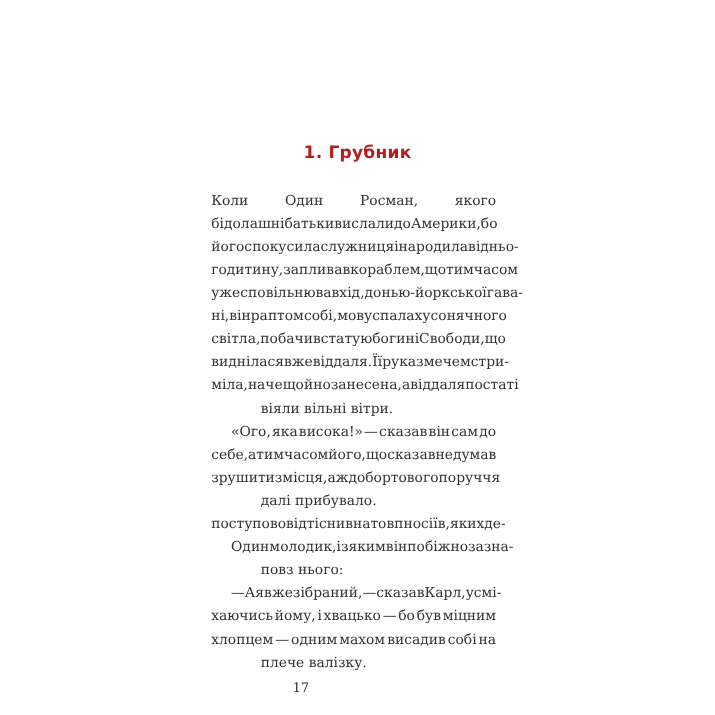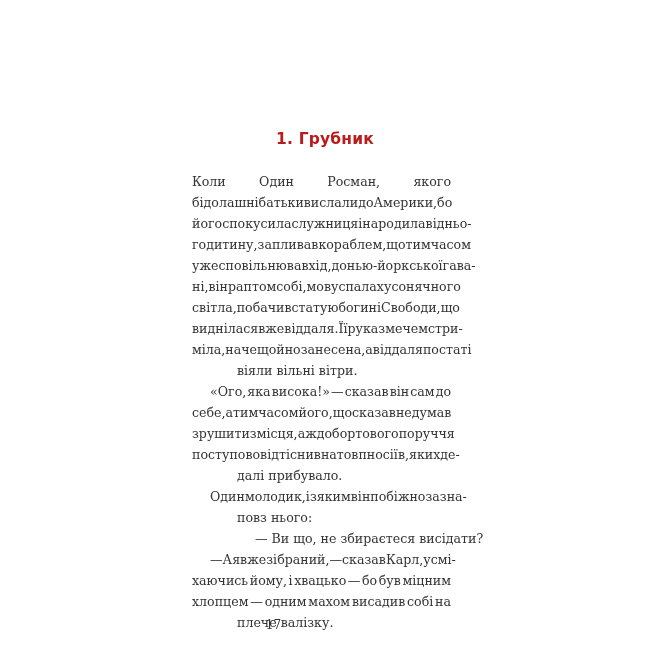--- a/index.html
+++ b/index.html
@@ -132,46 +132,43 @@
       </div>
       <div class="line">
         <span>зрушити</span>
         <span>з</span>
         <span>місця,</span>
         <span>аж</span>
         <span>до</span>
         <span>бортового</span>
         <span>поруччя</span>
       </div>
+      <div class="line last">
+        <span style="white-space: pre;">далі прибувало.</span>
+      </div>
       <div class="line">
         <span>поступово</span>
         <span>відтіснив</span>
         <span>натовп</span>
         <span>носіїв,</span>
         <span>яких</span>
         <span>де-</span>
-      </div>
-      <div class="line last">
-        <span style="white-space: pre;">далі прибувало.</span>
       </div>
       <div class="line indent">
         <span>Один</span>
         <span>молодик,</span>
         <span>із</span>
         <span>яким</span>
         <span>він</span>
         <span>побіжно</span>
         <span>зазна-</span>
       </div>
       <div class="line last">
         <span style="white-space: pre;">повз нього:</span>
       </div>
-      <div class="line indent last">
-        <span style="white-space: pre;">— Ви що, не збираєтеся висідати?</span>
-      </div>
       <div class="line indent">
         <span>—</span>
         <span>А</span>
         <span>я</span>
         <span>вже</span>
         <span>зібраний,</span>
         <span>—</span>
         <span>сказав</span>
         <span>Карл,</span>
         <span>усмі-</span>

